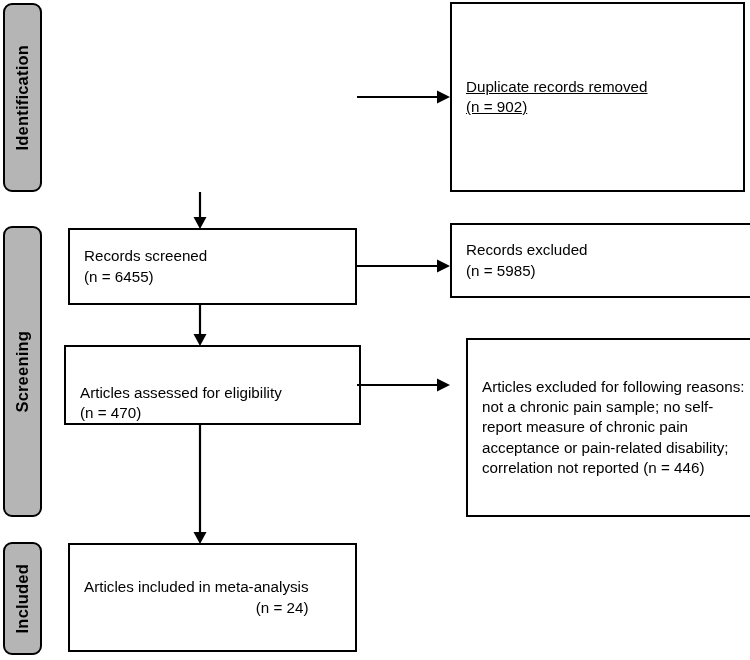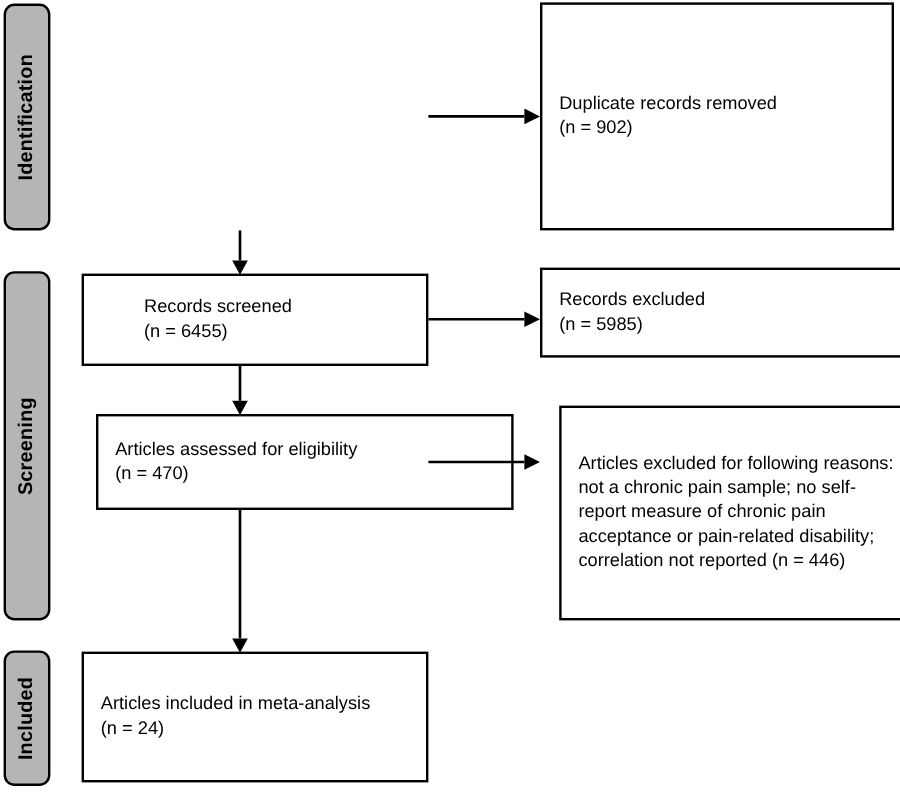--- a/index.html
+++ b/index.html
@@ -77,36 +77,36 @@
 
   <div class="stage-bar" style="left:3px; top:226px; width:39px; height:291px;">
     <span class="stage-label">Screening</span>
   </div>
 
   <div class="stage-bar" style="left:3px; top:542px; width:39px; height:113px;">
     <span class="stage-label">Included</span>
   </div>
 
 
-  <div class="flow-box" style="left:68px; top:228px; width:289px; height:77px;padding-left:36px;">
+  <div class="flow-box" style="left:68px; top:228px; width:289px; height:77px;">
     <span class="box-text">Records screened
 (n = 6455)</span>
   </div>
 
-  <div class="flow-box" style="left:80px; top:345px; width:348px; height:80px;">
+  <div class="flow-box" style="left:64px; top:345px; width:297px; height:80px;align-items:flex-end;">
     <span class="box-text">Articles assessed for eligibility
 (n = 470)</span>
   </div>
 
-  <div class="flow-box" style="left:68px; top:543px; width:289px; height:109px;">
+  <div class="flow-box" style="left:68px; top:543px; width:289px; height:109px;text-align:right;">
     <span class="box-text">Articles included in meta-analysis
 (n = 24)</span>
   </div>
 
-  <div class="flow-box" style="left:450px; top:2px; width:295px; height:190px;">
+  <div class="flow-box" style="left:450px; top:2px; width:295px; height:190px;text-decoration:underline;">
     <span class="box-text">Duplicate records removed
 (n = 902)</span>
   </div>
 
   <div class="flow-box" style="left:450px; top:223px; width:348px; height:75px;">
     <span class="box-text">Records excluded
 (n = 5985)</span>
   </div>
 
   <div class="flow-box" style="left:450px; top:338px; width:295px; height:179px;margin-left:16px;">

